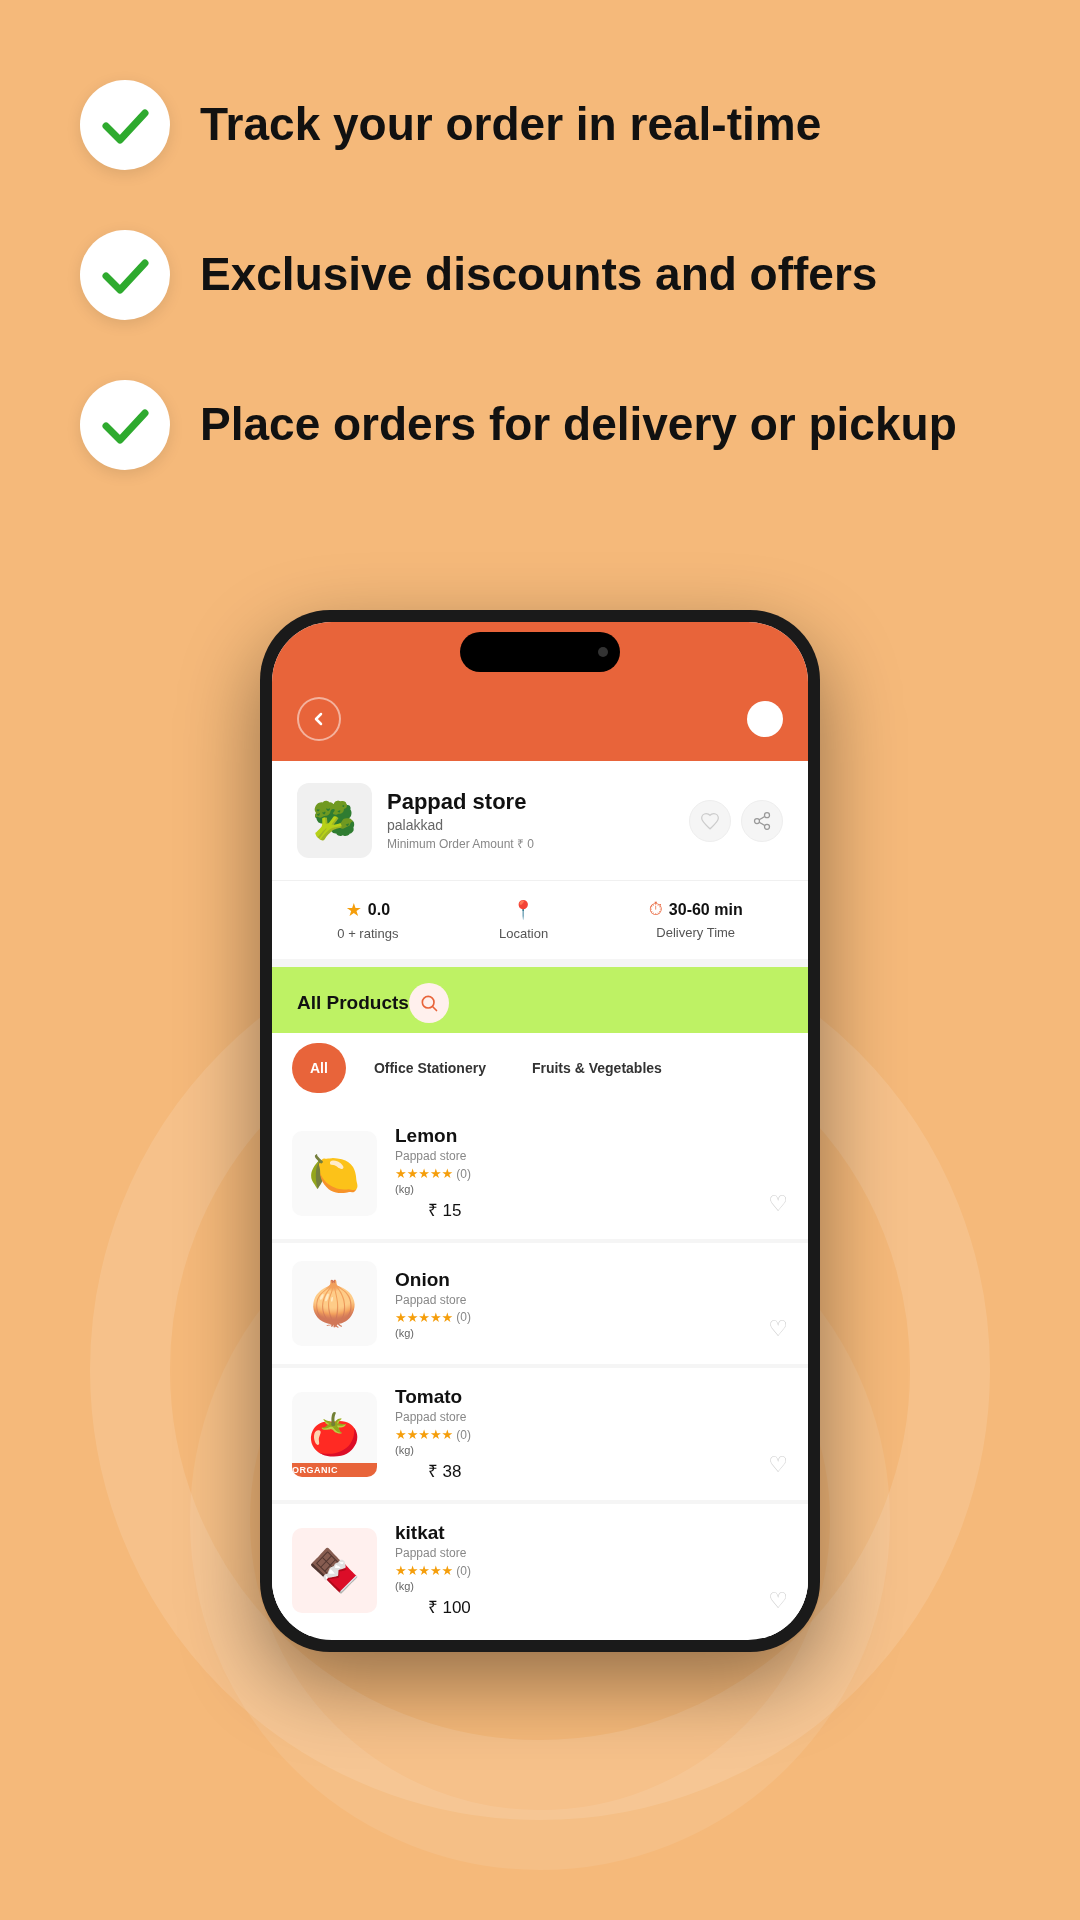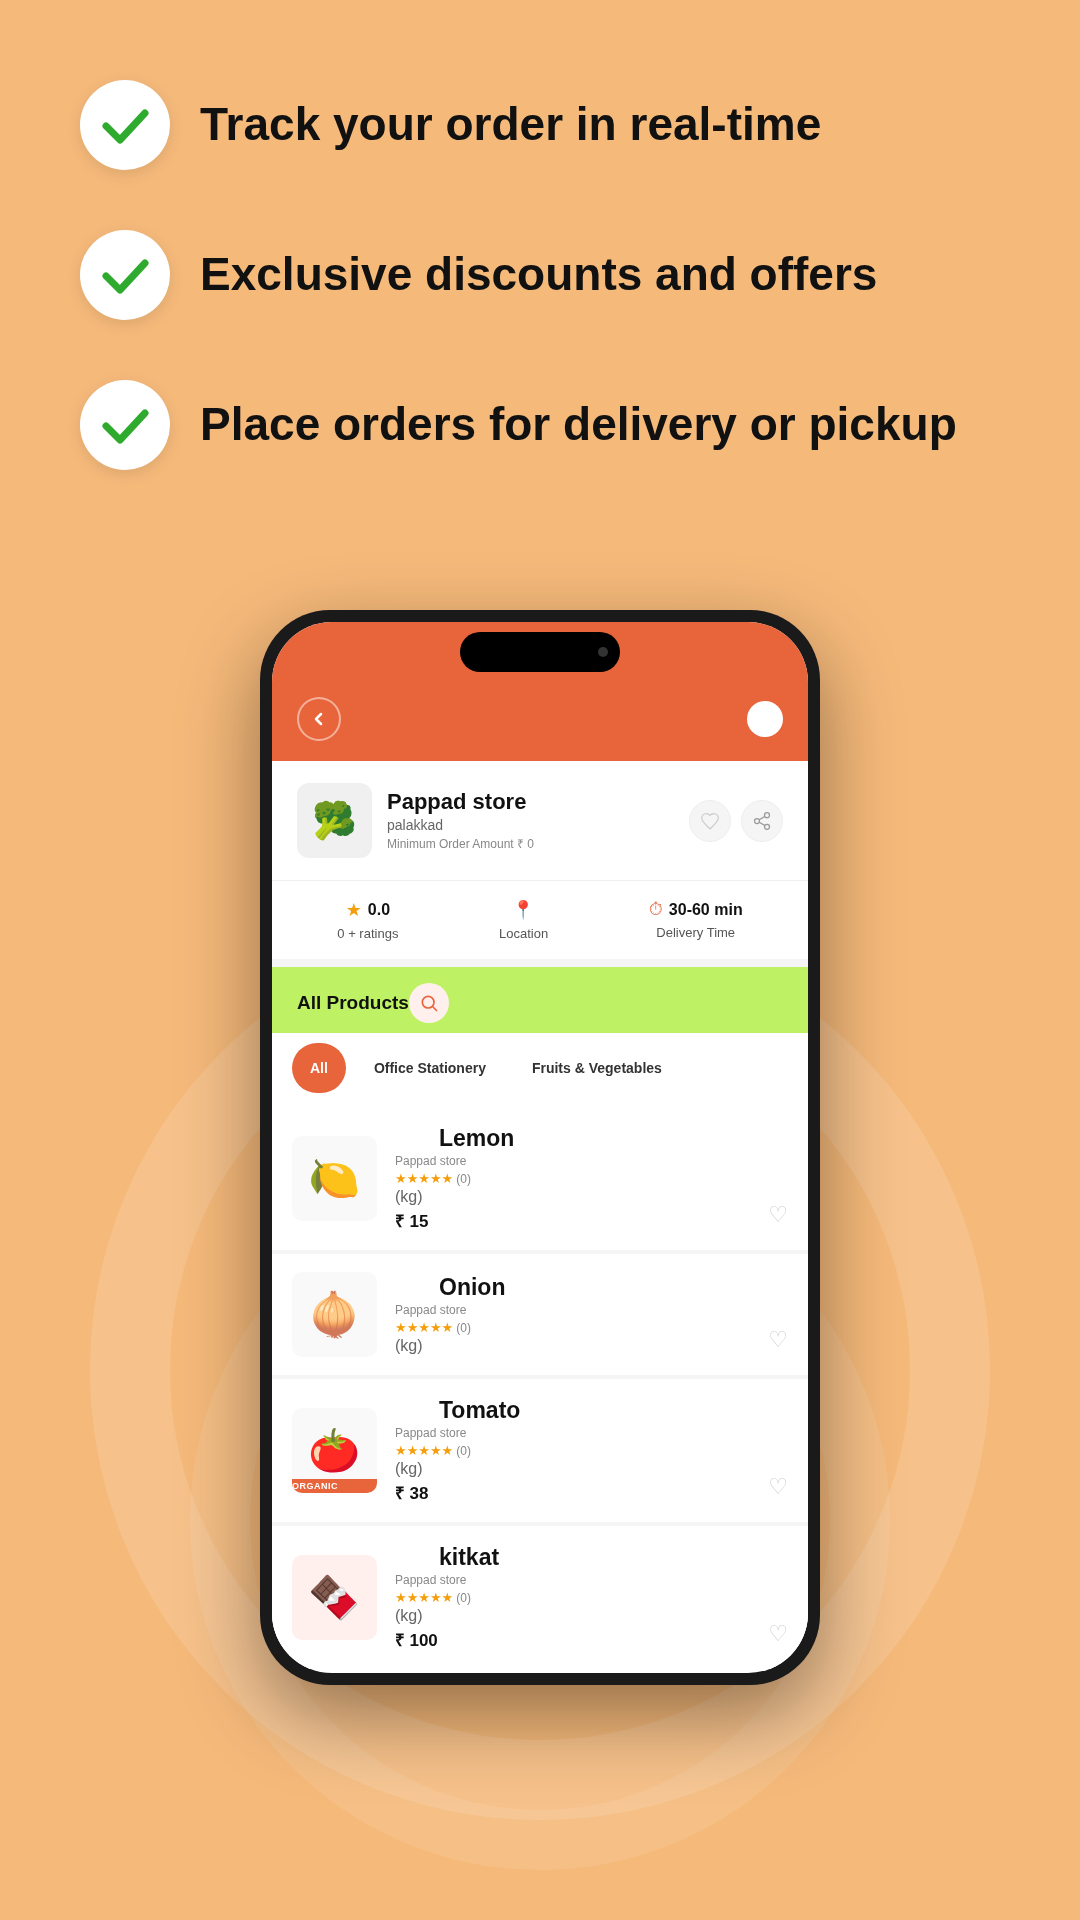--- a/index.html
+++ b/index.html
@@ -353,24 +353,23 @@
       font-weight: 700;
       padding: 2px 0;
       letter-spacing: 0.5px;
     }
 
     .product-info {
       flex: 1;
     }
 
     .product-name {
-      font-size: 23px;
+      font-size: 19px;
       font-weight: 700;
       color: #111;
-      margin-left: 44px;
     }
 
     .product-store {
       font-size: 12px;
       color: #888;
       margin-top: 2px;
     }
 
     .product-stars {
       color: #F59E0B;
@@ -380,30 +379,31 @@
       align-items: center;
       gap: 3px;
     }
 
     .stars-count {
       color: #888;
       font-size: 12px;
     }
 
     .product-unit {
-      font-size: 16px;
+      font-size: 11px;
       color: #666;
       margin-top: 2px;
     }
 
     .product-price {
       font-size: 17px;
-      font-weight: 700;
+      font-weight: 400;
       color: #111;
       margin-top: 3px;
+      margin-left: 33px;
     }
 
     .product-fav {
       position: absolute;
       right: 20px;
       bottom: 22px;
       color: #ccc;
       font-size: 22px;
       cursor: pointer;
     }

